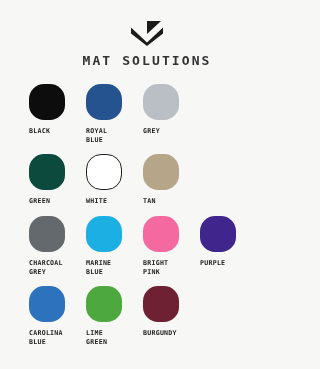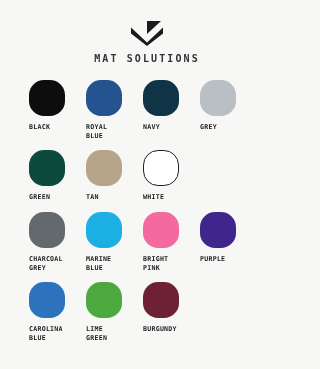--- a/index.html
+++ b/index.html
@@ -29,21 +29,21 @@
     align-items: center;
   }
   .logo-mark {
     width: 40px;
     height: 27px;
     display: block;
   }
   .brand-name {
     margin-top: 7px;
     font-family: "DejaVu Sans Mono", monospace;
-    font-size: 10px;
+    font-size: 13px;
     font-weight: 700;
     letter-spacing: 2.1px;
     color: #333333;
     text-align: right;
     white-space: nowrap;
   }
 
   
   .swatch-grid {
     margin-top: 16px;
@@ -114,41 +114,37 @@
       <div class="swatch-cell">
         <div class="swatch-chip" style="background-color: rgb(13, 13, 13);"></div>
         <div class="swatch-label">BLACK</div>
       </div>
       <div class="swatch-cell">
         <div class="swatch-chip" style="background-color: rgb(36, 83, 143);"></div>
         <div class="swatch-label">ROYAL
 BLUE</div>
       </div>
       <div class="swatch-cell">
-        <div class="swatch-chip" style="background-color: rgb(14, 52, 70);"></div>
-        <div class="swatch-label">NAVY</div>
-      </div>
-      <div class="swatch-cell">
         <div class="swatch-chip" style="background-color: rgb(185, 191, 197);"></div>
         <div class="swatch-label">GREY</div>
       </div>
     </div>
 
     <div class="swatch-row row-body">
       <div class="swatch-cell">
         <div class="swatch-chip" style="background-color: rgb(11, 74, 61);"></div>
         <div class="swatch-label">GREEN</div>
       </div>
       <div class="swatch-cell">
+        <div class="swatch-chip outlined" style="background-color: rgb(255, 255, 255);"></div>
+        <div class="swatch-label">WHITE</div>
+      </div>
+      <div class="swatch-cell">
         <div class="swatch-chip" style="background-color: rgb(182, 165, 136);"></div>
         <div class="swatch-label">TAN</div>
-      </div>
-      <div class="swatch-cell">
-        <div class="swatch-chip outlined" style="background-color: rgb(255, 255, 255);"></div>
-        <div class="swatch-label">WHITE</div>
       </div>
     </div>
 
     <div class="swatch-row row-body">
       <div class="swatch-cell">
         <div class="swatch-chip" style="background-color: rgb(99, 105, 108);"></div>
         <div class="swatch-label">CHARCOAL
 GREY</div>
       </div>
       <div class="swatch-cell">

